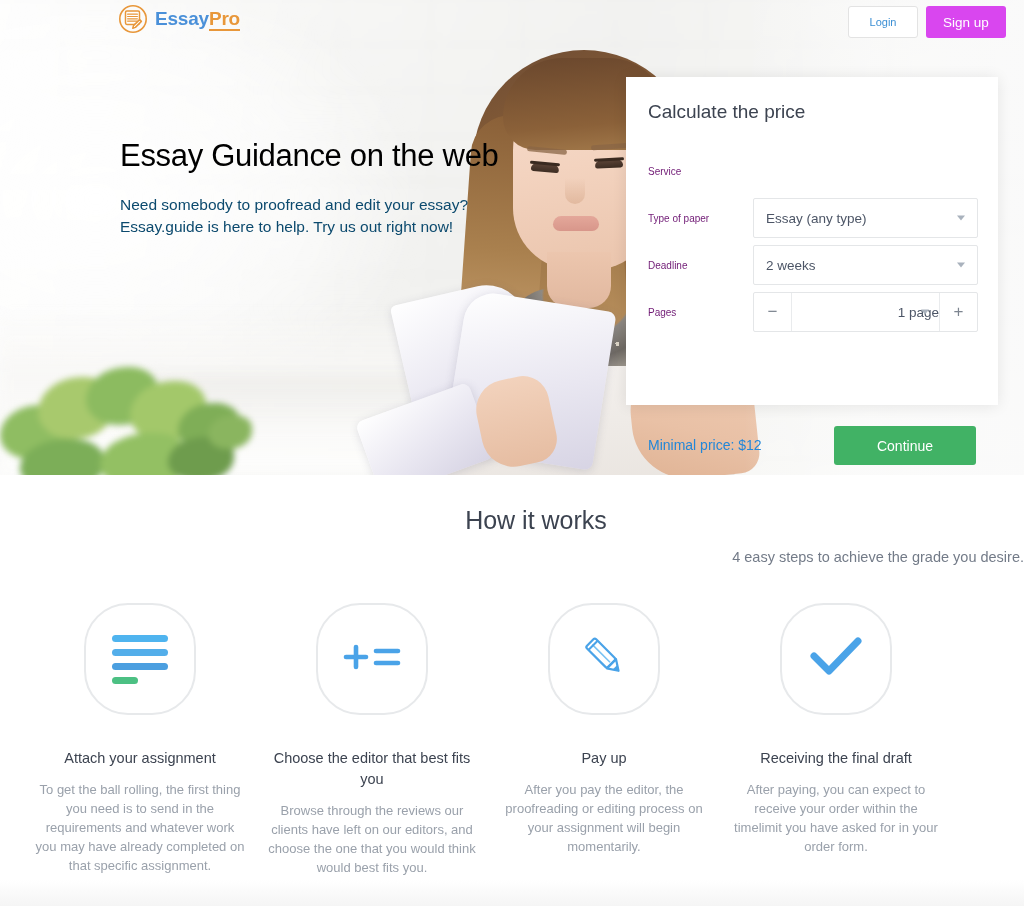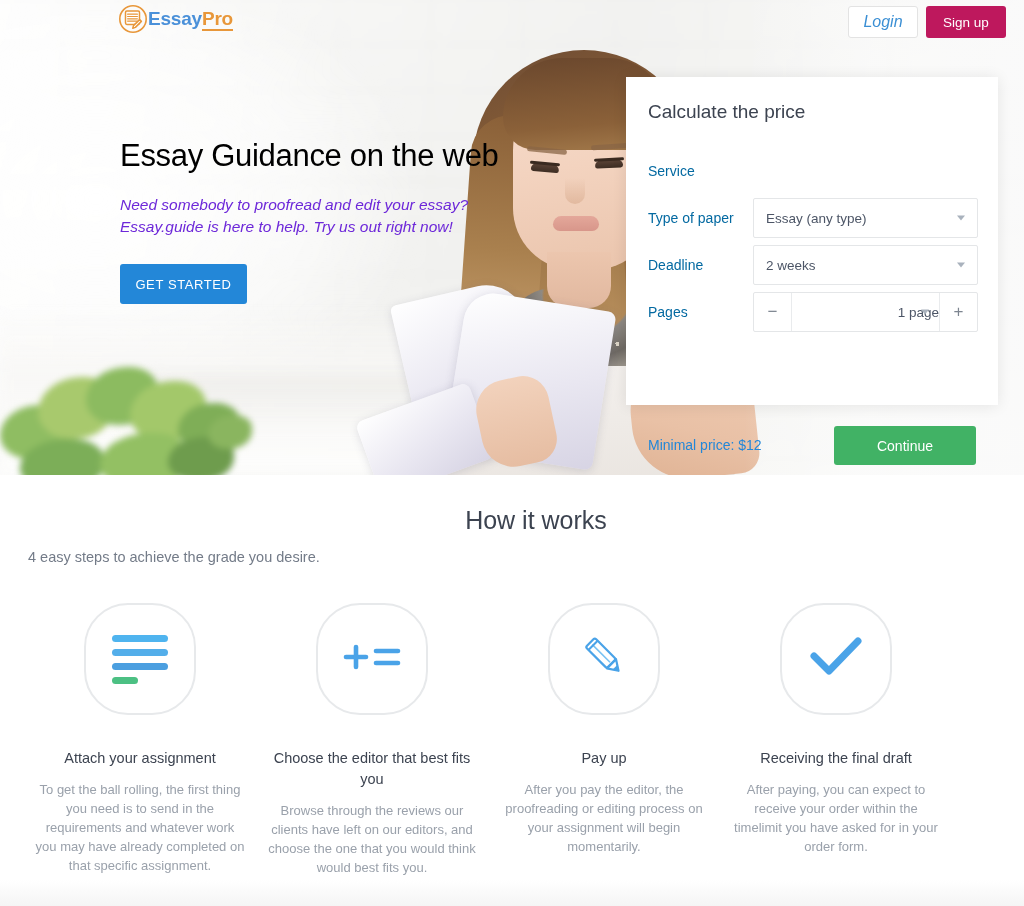--- a/index.html
+++ b/index.html
@@ -144,59 +144,58 @@
     position: absolute; right: 0; top: 0; width: 280px; height: 475px;
     background: linear-gradient(90deg, rgba(255,255,255,0) 0%, rgba(252,252,252,0.55) 45%, rgba(250,250,250,0.85) 100%);
   }
 
   
   .topbar {
     position: absolute; left: 0; top: 0; width: 1024px; height: 46px;
     z-index: 20;
     display: flex; align-items: center;
   }
-  .logo { position: absolute; left: 118px; top: 4px; display: flex; align-items: center; gap: 0; cursor: pointer; }
+  .logo { position: absolute; left: 118px; top: 4px; display: flex; align-items: center; gap: 7px; cursor: pointer; }
   .logo-mark { width: 30px; height: 30px; position: relative; }
   .logo-text { font-size: 19px; font-weight: 700; letter-spacing: -0.2px; }
   .logo-essay { color: #4a90d9; }
   .logo-pro { color: #e8973a; border-bottom: 2px solid #e8973a; padding-bottom: 0px; }
 
   .auth { position: absolute; right: 18px; top: 6px; display: flex; gap: 8px; }
   .btn-login {
     width: 70px; height: 32px; background: #ffffff; color: #3b8fd4;
     border: 1px solid #e3e3e3; border-radius: 3px;
-    font-size: 16px; display: flex; align-items: center; justify-content: center;
+    font-size: 11px; display: flex; align-items: center; justify-content: center;
     cursor: pointer;
-    font-style: italic;
   }
   .btn-signup {
-    width: 80px; height: 32px; background: #be185d; color: #ffffff;
+    width: 80px; height: 32px; background: #d946ef; color: #ffffff;
     border-radius: 3px; font-size: 13.5px;
     display: flex; align-items: center; justify-content: center; cursor: pointer;
   }
 
   
   .hero-copy { position: absolute; left: 120px; top: 138px; width: 420px; z-index: 10; }
   .hero-title { font-size: 31px; color: #000000; font-weight: 400; letter-spacing: -0.3px; }
-  .hero-sub { margin-top: 20px; font-size: 15.5px; line-height: 22px; color: #6d28d9; font-style: italic; }
+  .hero-sub { margin-top: 20px; font-size: 15.5px; line-height: 22px; color: #0c4a6e; }
   .btn-get-started {
     margin-top: 26px; width: 127px; height: 40px; background: #2387d8; color: #fff;
     border-radius: 3px; font-size: 13px; letter-spacing: 0.6px;
     display: flex; align-items: center; justify-content: center; cursor: pointer;
   }
 
   
   .calc {
     position: absolute; left: 626px; top: 77px; width: 372px; height: 328px;
     background: #ffffff; z-index: 15;
     box-shadow: 0 1px 14px rgba(0,0,0,0.09);
   }
   .calc-title { position: absolute; left: 22px; top: 24px; font-size: 19px; color: #3c4350; }
   .calc-row { position: absolute; left: 22px; width: 330px; height: 40px; display: flex; align-items: center; }
-  .calc-label { width: 105px; font-size: 14px; color: #0369a1; }
+  .calc-label { width: 105px; font-size: 10px; color: #701a75; }
   .field {
     flex: 1; height: 40px; border: 1px solid #e4e6e8; border-radius: 2px;
     background: #fff; display: flex; align-items: center; padding: 0 12px;
     font-size: 13.5px; color: #4c5566; position: relative; cursor: pointer;
   }
   .caret {
     position: absolute; right: 12px; top: 50%; transform: translateY(-50%);
     width: 0; height: 0; border-left: 4.5px solid transparent; border-right: 4.5px solid transparent;
     border-top: 5px solid #a9b2bd;
   }
@@ -214,21 +213,21 @@
   .minimal-price { position: absolute; left: 22px; top: 360px; font-size: 14px; color: #2387d8; cursor: pointer; }
   .btn-continue {
     position: absolute; right: 22px; top: 349px; width: 142px; height: 39px;
     background: #41b265; color: #fff; border-radius: 3px; font-size: 14px;
     display: flex; align-items: center; justify-content: center; cursor: pointer;
   }
 
   
   .how { position: relative; width: 1024px; height: 431px; background: #ffffff; }
   .how-title { text-align: center; font-size: 25px; color: #3c4350; padding-top: 31px; font-weight: 400; padding-left: 48px; }
-  .how-sub { text-align: left; font-size: 14.5px; color: #737b88; margin-top: 14px; padding-left: 28px; }
+  .how-sub { text-align: right; font-size: 14.5px; color: #737b88; margin-top: 14px; padding-left: 28px; }
 
   .steps { display: flex; margin-top: 38px; padding: 0 24px; }
   .step { width: 232px; text-align: center; padding: 0 10px; }
   .squircle {
     width: 112px; height: 112px; margin: 0 auto;
     border: 2px solid #e7e9eb; border-radius: 44px;
     display: flex; align-items: center; justify-content: center;
     background: #fff;
   }
   .step-head { margin-top: 33px; font-size: 14.5px; color: #3c4350; line-height: 21px; }
@@ -323,21 +322,20 @@
       <div class="btn-signup">Sign up</div>
     </div>
   </div>
 
   <div class="hero-copy">
     <h1 class="hero-title">Essay Guidance on the web</h1>
     <p class="hero-sub">
       <span>Need somebody to proofread and edit your essay?</span><br>
       <span>Essay.guide is here to help. Try us out right now!</span>
     </p>
-    <div class="btn-get-started">GET STARTED</div>
   </div>
 
   <div class="calc">
     <div class="calc-title">Calculate the price</div>
 
     <div class="calc-row" style="top:74px;">
       <div class="calc-label">Service</div>
     </div>
 
     <div class="calc-row" style="top:121px;">

